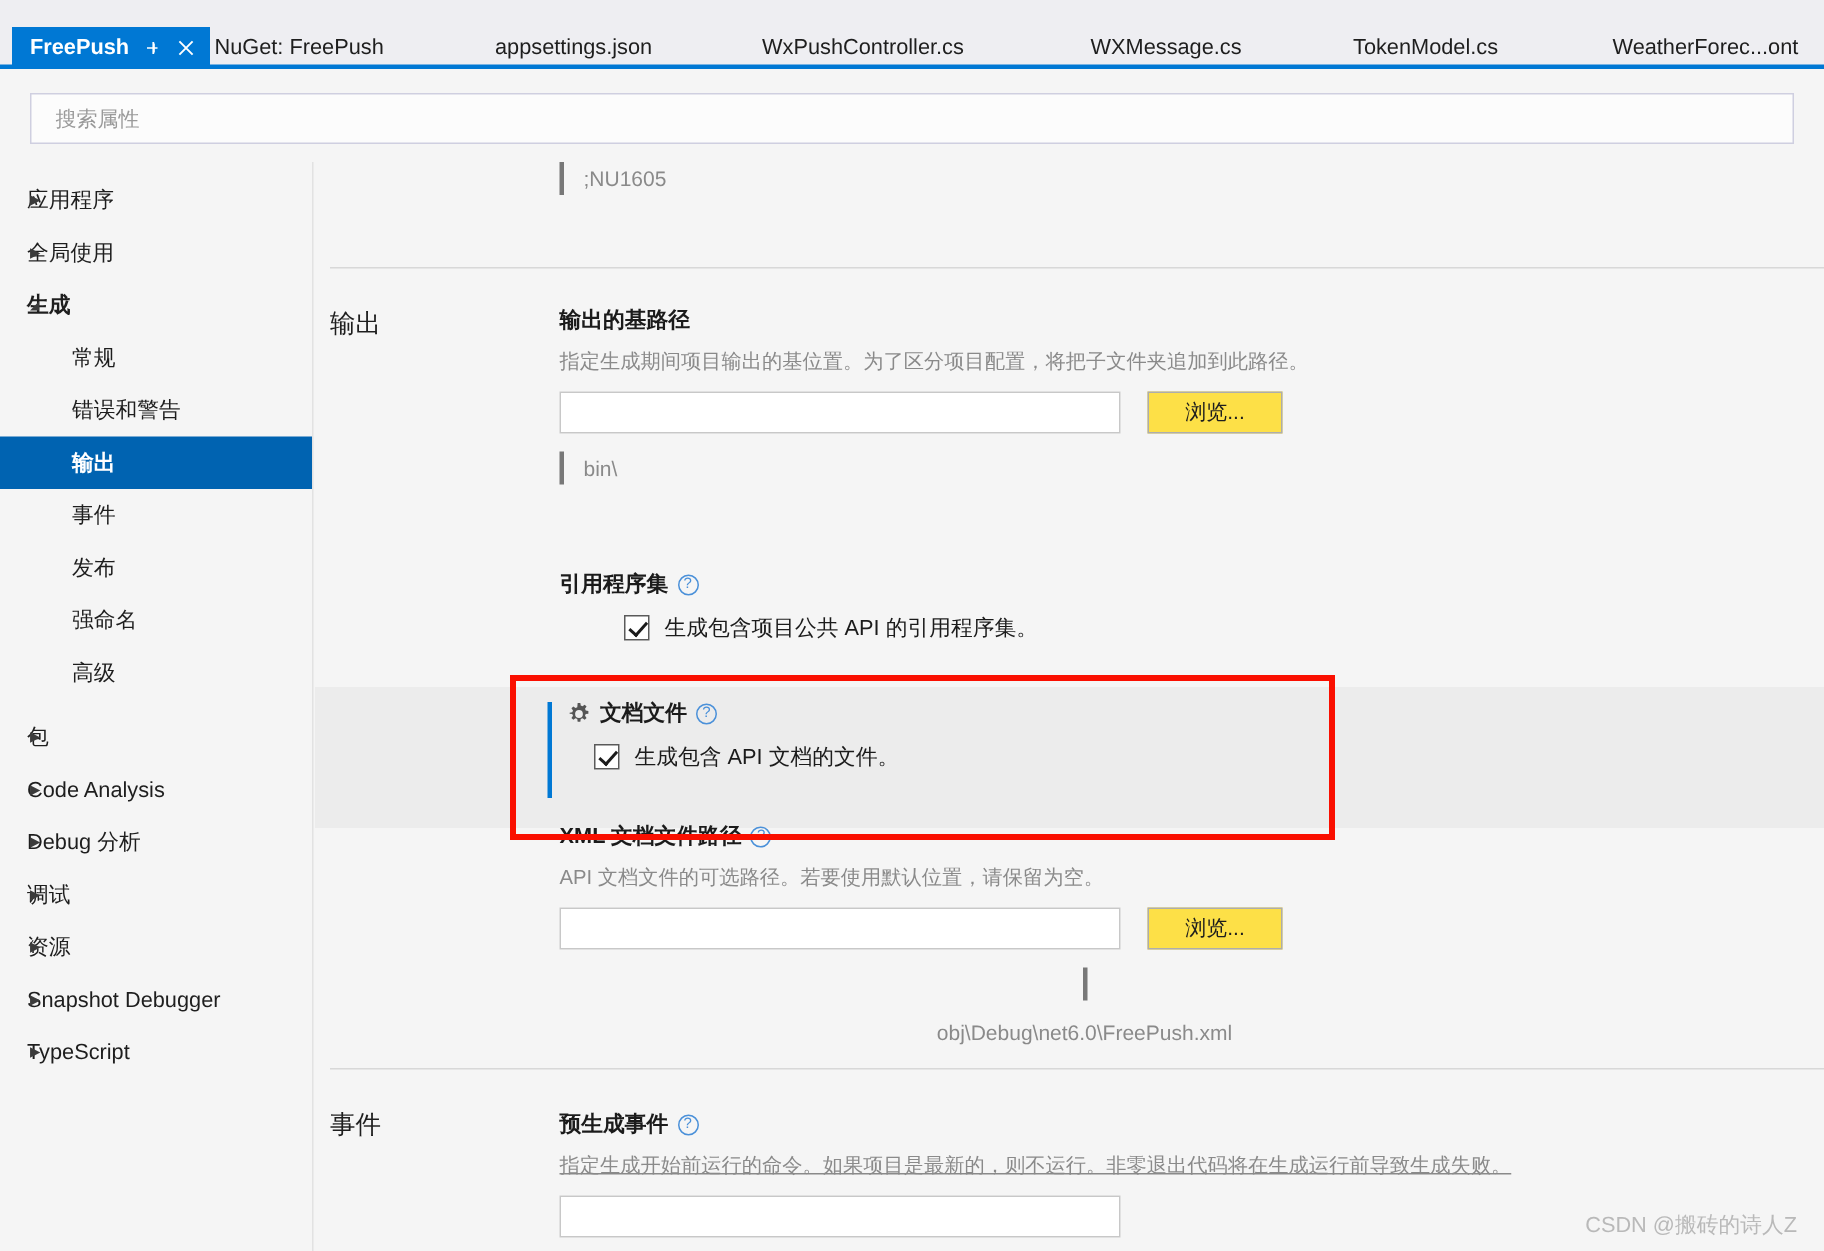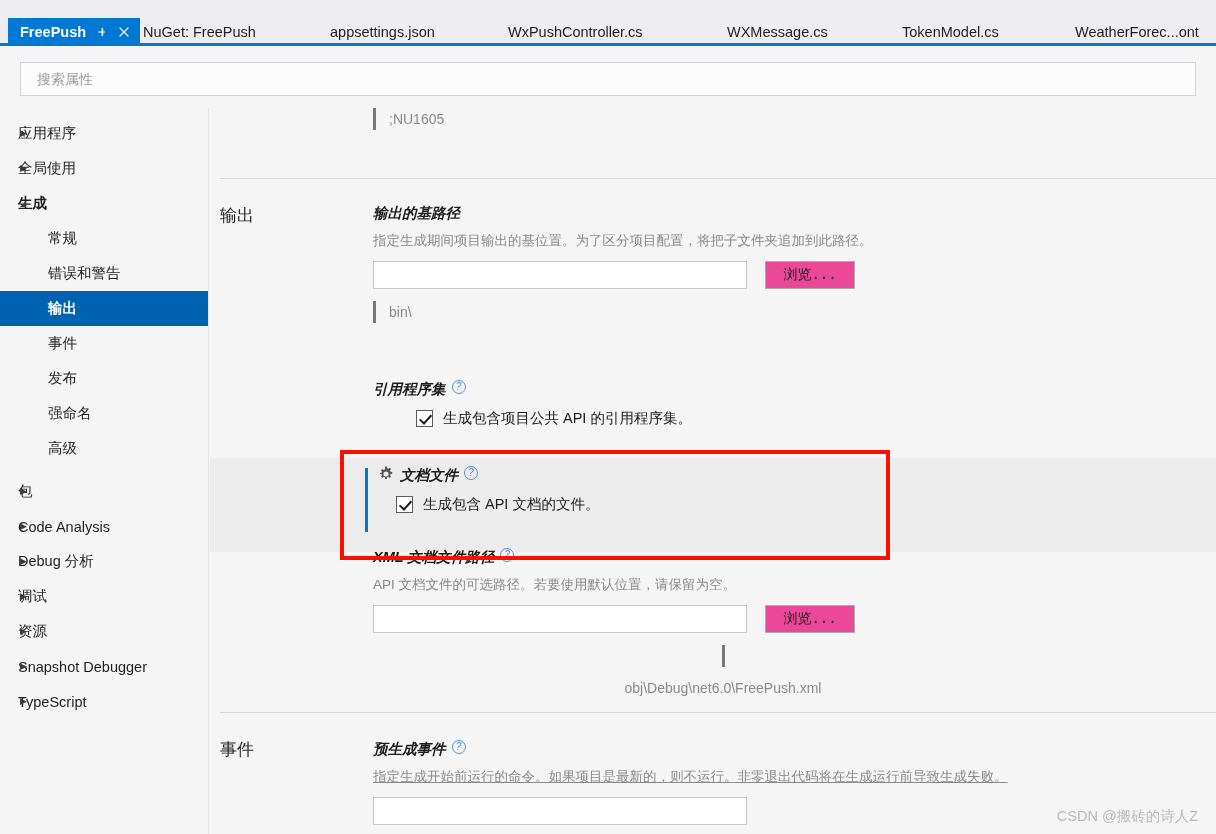--- a/index.html
+++ b/index.html
@@ -129,22 +129,22 @@
   .row-label {
     position: absolute;
     font-size: 17px;
     color: #1e1e1e;
   }
   .field-title {
     font-size: 14.5px;
     font-weight: bold;
     color: #1b1b1b;
     display: flex;
+    align-items: center;
     gap: 6px;
-    font-style: italic;
   }
   .field-desc {
     font-size: 13.5px;
     color: #8a8a8a;
     line-height: 20px;
     margin-top: 8px;
   }
   .help-icon {
     width: 14px; height: 14px;
     border: 1px solid #4a90d9;
@@ -160,23 +160,23 @@
   .textinput {
     width: 374px;
     height: 28px;
     background: #ffffff;
     border: 1px solid #c8c8c8;
     box-sizing: border-box;
   }
   .browse-btn {
     width: 90px;
     height: 28px;
-    background: #ec4899;
+    background: #fde047;
     border: 1px solid #adadad;
-    font-family: Liberation Mono, monospace;
+    font-family: Liberation Sans, sans-serif;
     font-size: 14px;
     color: #1e1e1e;
     box-sizing: border-box;
     cursor: default;
   }
   .hintrow {
     display: flex;
     align-items: center;
     gap: 13px;
   }

